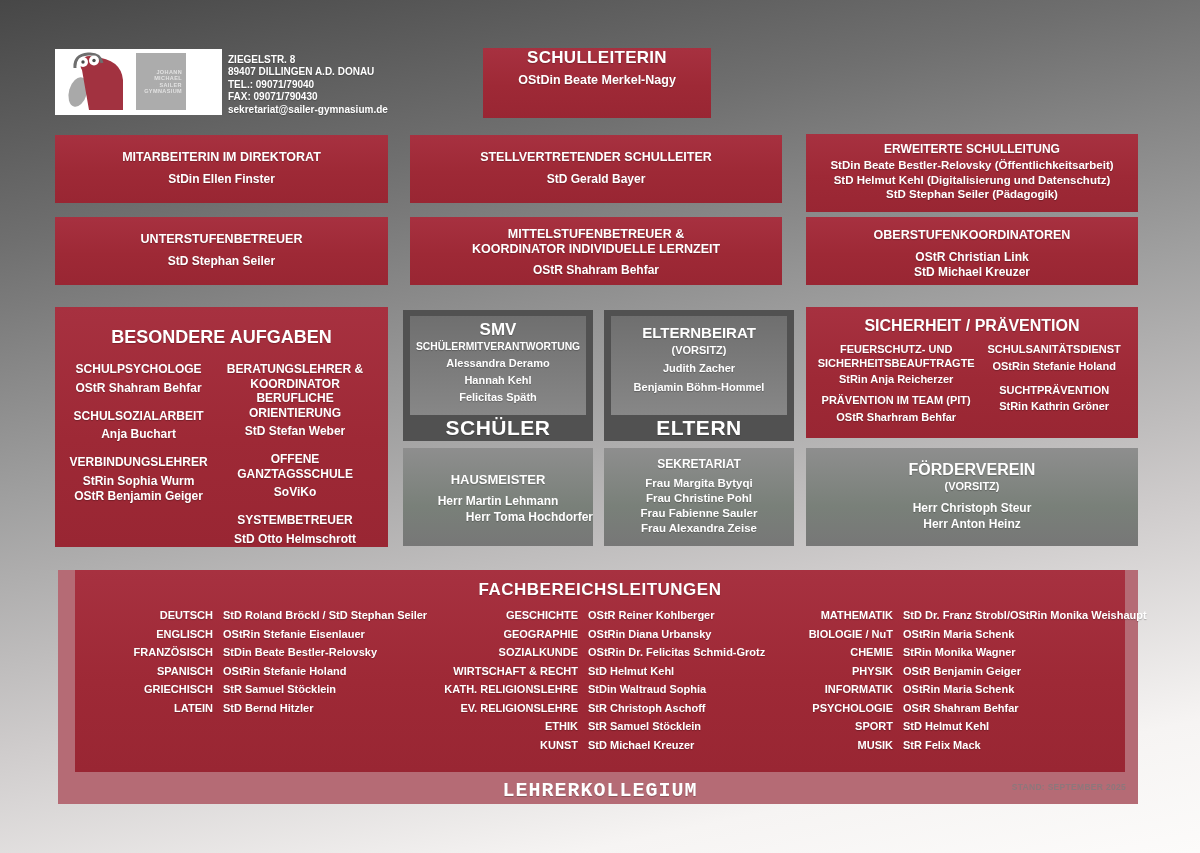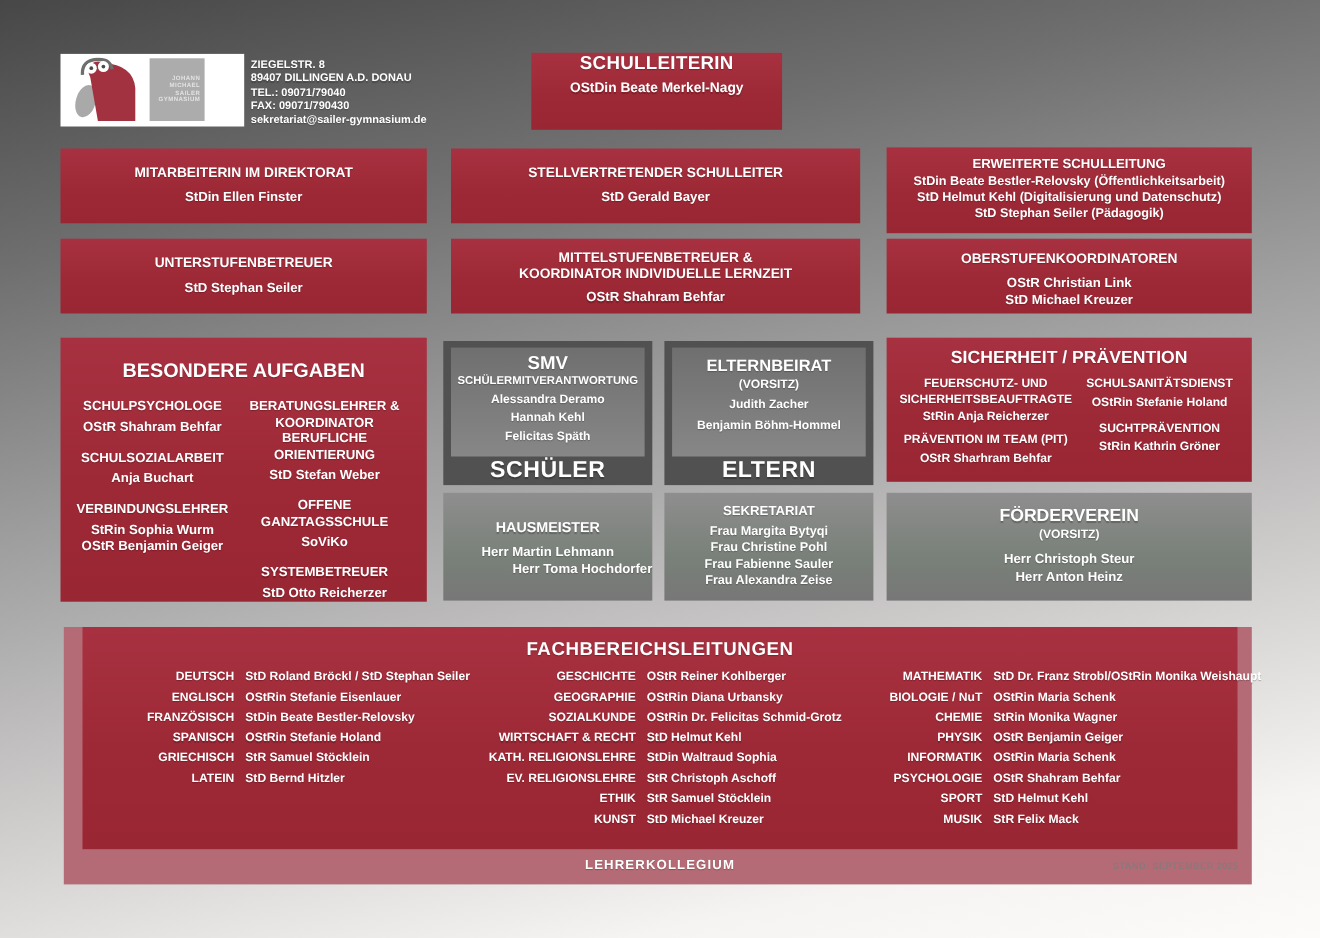--- a/index.html
+++ b/index.html
@@ -61,21 +61,21 @@
   .pink-band{left:58px;top:570px;width:1080px;height:234px;background:#b56b75;}
   .fach-box{left:75px;top:570px;width:1050px;height:202px;}
   .fach-title{margin-top:10px;font-size:17px;letter-spacing:.5px;}
   .fach-cols{display:flex;margin-top:9px;margin-left:20px;}
   .fach-col{display:grid;column-gap:10px;row-gap:6.5px;font-size:11px;align-content:start;}
   .fach-col1{grid-template-columns:118px 205px;}
   .fach-col2{grid-template-columns:150px 190px;}
   .fach-col3{grid-template-columns:115px 222px;}
   .subj{text-align:right;}
   .fname{text-align:left;white-space:nowrap;}
-  .lehrer{left:75px;top:779px;width:1050px;text-align:center;font-size:12px;letter-spacing:1px;}
+  .lehrer{left:75px;top:779px;width:1050px;text-align:center;font-size:20px;letter-spacing:1px;font-family:Liberation Mono, monospace;}
   .stand{top:782px;right:74px;font-size:8.5px;color:#8d777b;text-shadow:none;letter-spacing:.3px;}
 </style>
 </head>
 <body>
 
 <div class="canvas">
 
   <div class="abs logo-box">
     <svg class="abs" style="left:6px;top:3px;" width="74" height="60" viewBox="0 0 74 60">
       <ellipse cx="17" cy="40" rx="9" ry="15" fill="#a9a9a9" transform="rotate(16 17 40)"></ellipse>
@@ -159,21 +159,21 @@
         <div class="bes-group">
           <div class="bes-role" style="padding:0 6px;">BERATUNGSLEHRER &amp; KOORDINATOR BERUFLICHE ORIENTIERUNG</div>
           <div class="bes-name">StD Stefan Weber</div>
         </div>
         <div class="bes-group">
           <div class="bes-role">OFFENE GANZTAGSSCHULE</div>
           <div class="bes-name">SoViKo</div>
         </div>
         <div class="bes-group">
           <div class="bes-role">SYSTEMBETREUER</div>
-          <div class="bes-name">StD Otto Reicherzer</div>
+          <div class="bes-name">StD Otto Helmschrott</div>
         </div>
       </div>
     </div>
   </div>
 
   <div class="abs darkgray-box tshadow" style="left:403px;top:310px;width:190px;height:131px;">
     <div class="panel">
       <div class="smv-title">SMV</div>
       <div class="smv-sub">SCHÜLERMITVERANTWORTUNG</div>
       <div class="small-name">Alessandra Deramo</div>

